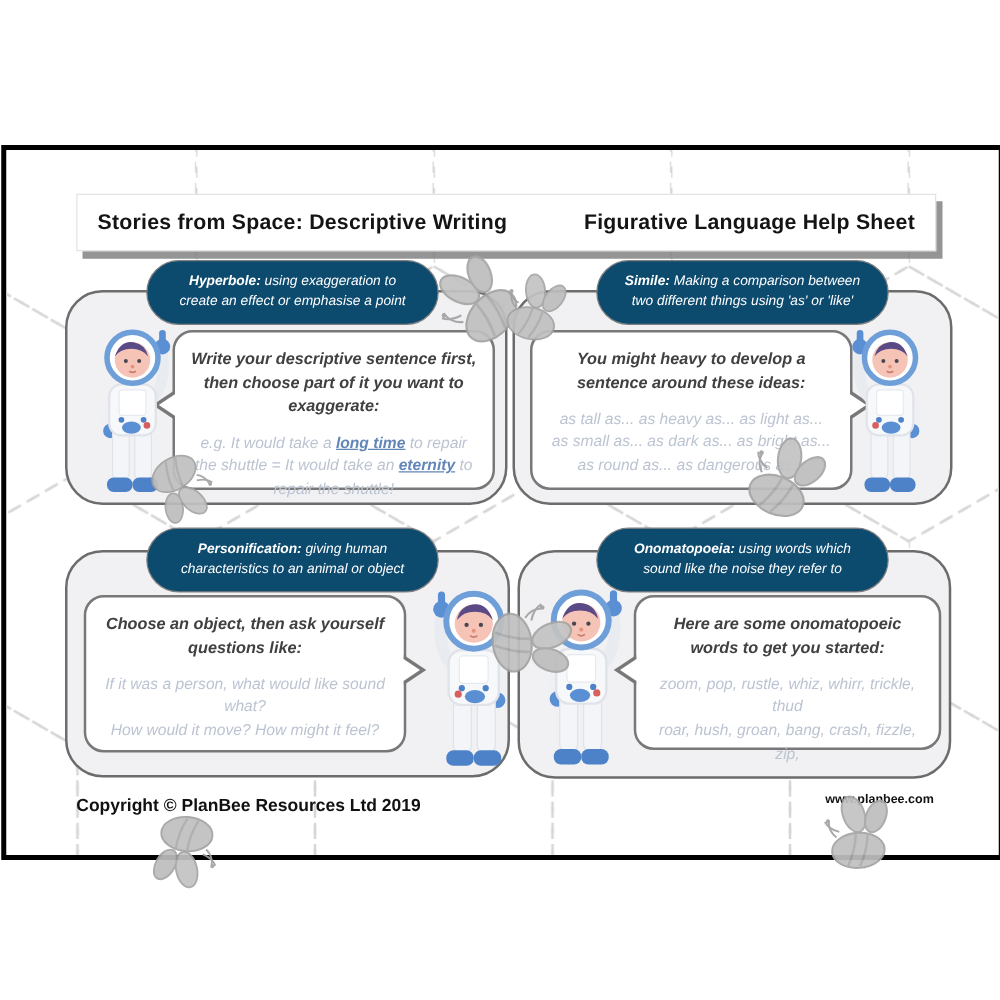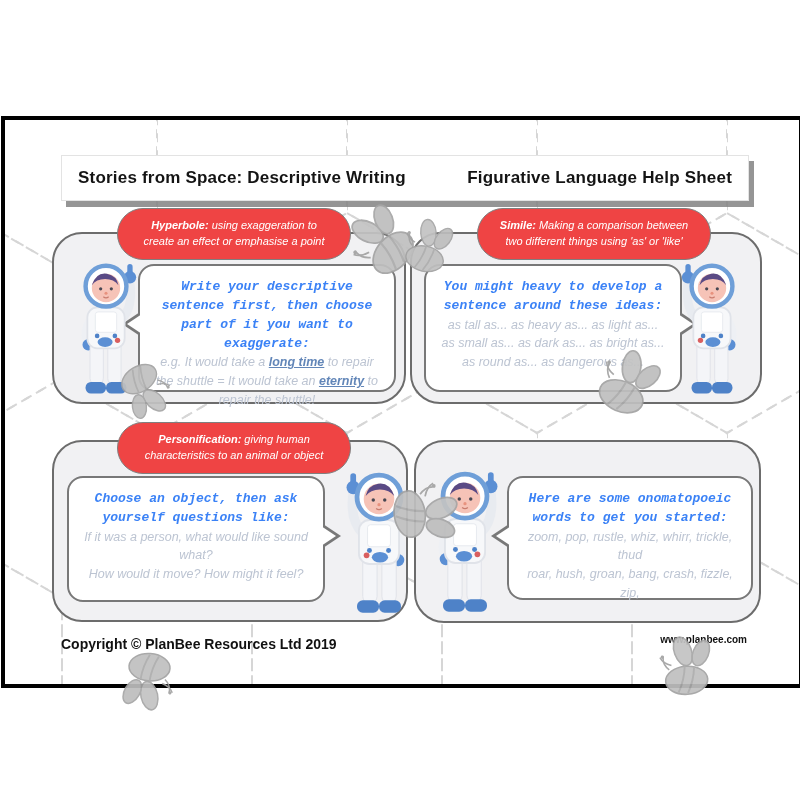--- a/index.html
+++ b/index.html
@@ -12,33 +12,33 @@
     border:1px solid #e3e3e3;box-shadow:5px 6px 0 rgba(130,130,130,.85);
     display:flex;align-items:center;justify-content:space-between;padding:0 16px;box-sizing:border-box;z-index:6;}
   .header-title{font-weight:800;font-size:17px;color:#141414;letter-spacing:.2px;white-space:nowrap;}
 
   .card{position:absolute;background:#f1f1f3;border:2px solid #6c6c6c;border-radius:30px;z-index:2;}
   .card1{left:47px;top:112px;width:350px;height:168px;}
   .card2{left:405px;top:112px;width:348px;height:168px;}
   .card3{left:47px;top:320px;width:352px;height:178px;}
   .card4{left:409px;top:320px;width:343px;height:179px;}
 
-  .pill{position:absolute;height:52px;border-radius:27px;background:#ef4444;border:1px solid #7f7f7f;
+  .pill{position:absolute;height:52px;border-radius:27px;background:#0c4a6e;border:1px solid #7f7f7f;
     color:#ffffff;display:flex;align-items:center;justify-content:center;text-align:center;
     font-style:italic;font-size:11px;line-height:1.45;padding:0 20px;box-sizing:border-box;z-index:5;}
   .pill1{left:112px;top:88px;width:234px;}
   .pill2{left:472px;top:88px;width:234px;}
   .pill3{left:112px;top:302px;width:234px;}
   .pill4{left:472px;top:302px;width:234px;}
   .pill-term{font-weight:700;margin-right:3px;}
 
   .bubble{position:absolute;background:#ffffff;border:2px solid #787878;border-radius:16px;
     padding:12px 10px 8px;box-sizing:border-box;text-align:center;z-index:3;}
-  .bubble .prompt{color:#3b82f6;font-weight:700;font-style:italic;font-size:13px;line-height:1.45;font-family:Liberation Mono, monospace;}
-  .bubble .sub{color:#bcc4d2;font-style:italic;font-size:12.5px;line-height:1.5;}
+  .bubble .prompt{color:#404040;font-weight:700;font-style:italic;font-size:13px;line-height:1.45;}
+  .bubble .sub{margin-top:10px;color:#bcc4d2;font-style:italic;font-size:12.5px;line-height:1.5;}
   .em-blue{color:#6286b8;font-weight:700;text-decoration:underline;}
 
   .bubble1{left:84px;top:30px;width:258px;height:128px;}
   .bubble2{left:12px;top:30px;width:258px;height:128px;}
   .bubble3{left:13px;top:34px;width:258px;height:126px;}
   .bubble4{left:91px;top:34px;width:246px;height:124px;}
 
   .tail-left::before{content:"";position:absolute;left:-18px;top:46px;border-style:solid;
     border-width:12px 18px 12px 0;border-color:transparent #787878 transparent transparent;}
   .tail-left::after{content:"";position:absolute;left:-13px;top:48px;border-style:solid;
@@ -176,20 +176,23 @@
         <use href="#astro"></use>
       </svg>
     <div class="bubble bubble4 tail-left">
       <div class="prompt">Here are some onomatopoeic words to get you started:</div>
       <div class="sub">
         <div>zoom, pop, rustle, whiz, whirr, trickle, thud</div>
         <div>roar, hush, groan, bang, crash, fizzle, zip,</div>
       </div>
     </div>
   </div>
+  <div class="pill pill4">
+    <span><span class="pill-term">Onomatopoeia:</span><span>using words which sound like the noise they refer to</span></span>
+  </div>
 
   <svg class="bee" style="left:338px;top:80px;width:88px;height:88px;transform:rotate(-35deg)">
       <use href="#bee"></use>
     </svg>
   <svg class="bee" style="left:388px;top:96px;width:70px;height:70px;transform:rotate(24deg)">
       <use href="#bee"></use>
     </svg>
   <svg class="bee" style="left:102px;top:232px;width:70px;height:70px;transform:rotate(160deg)">
       <use href="#bee"></use>
     </svg>

